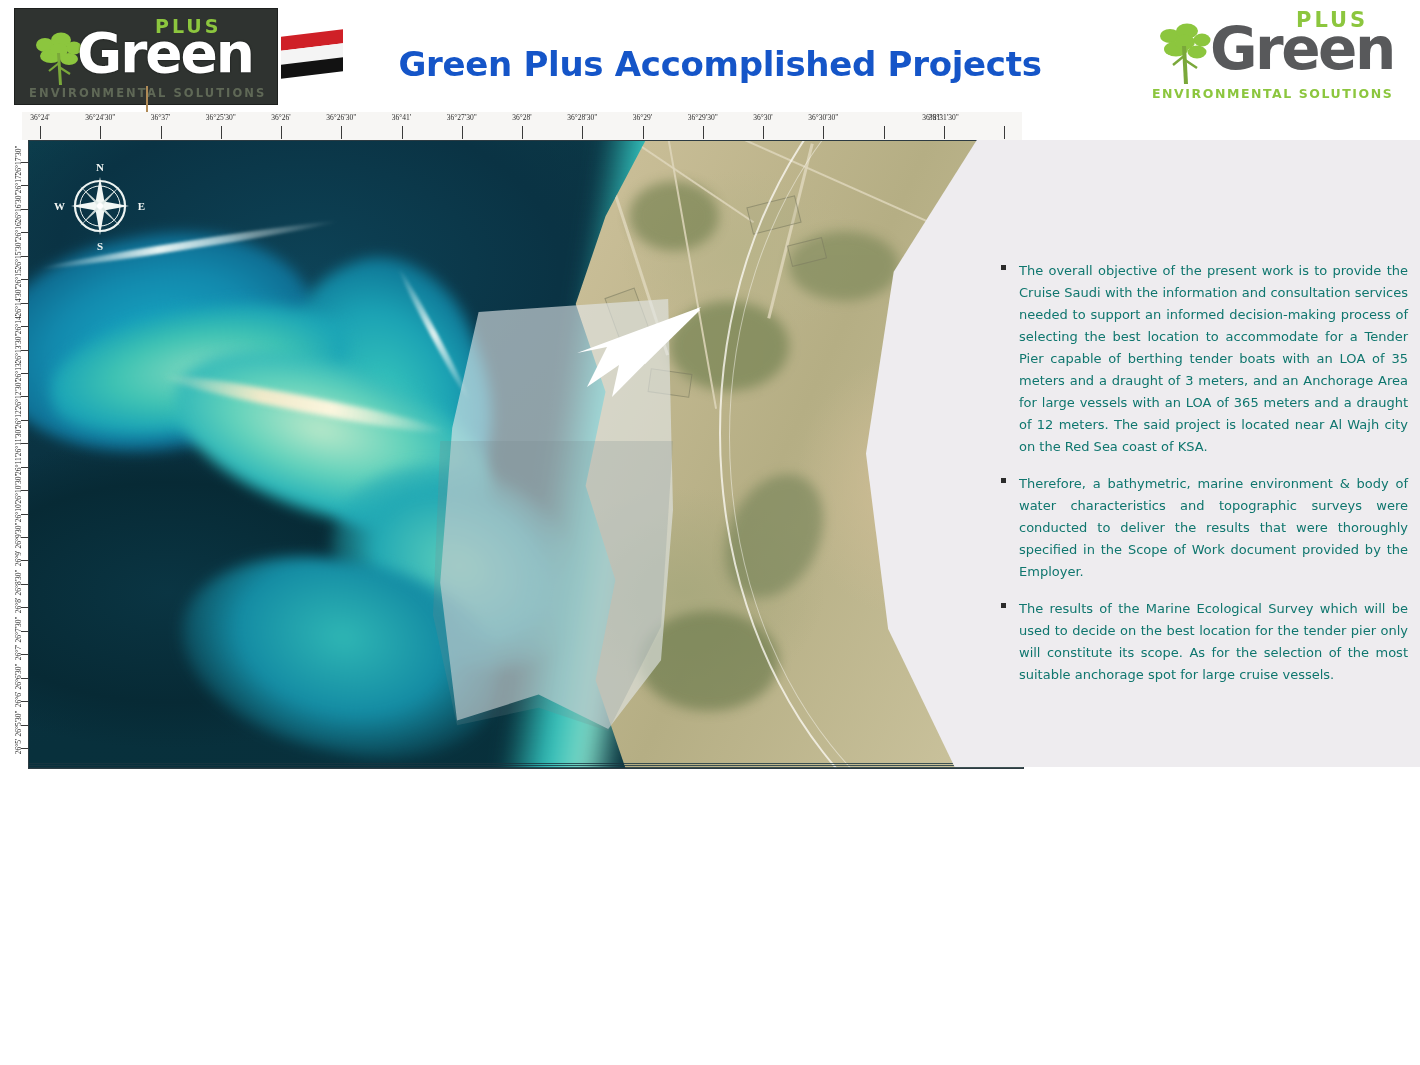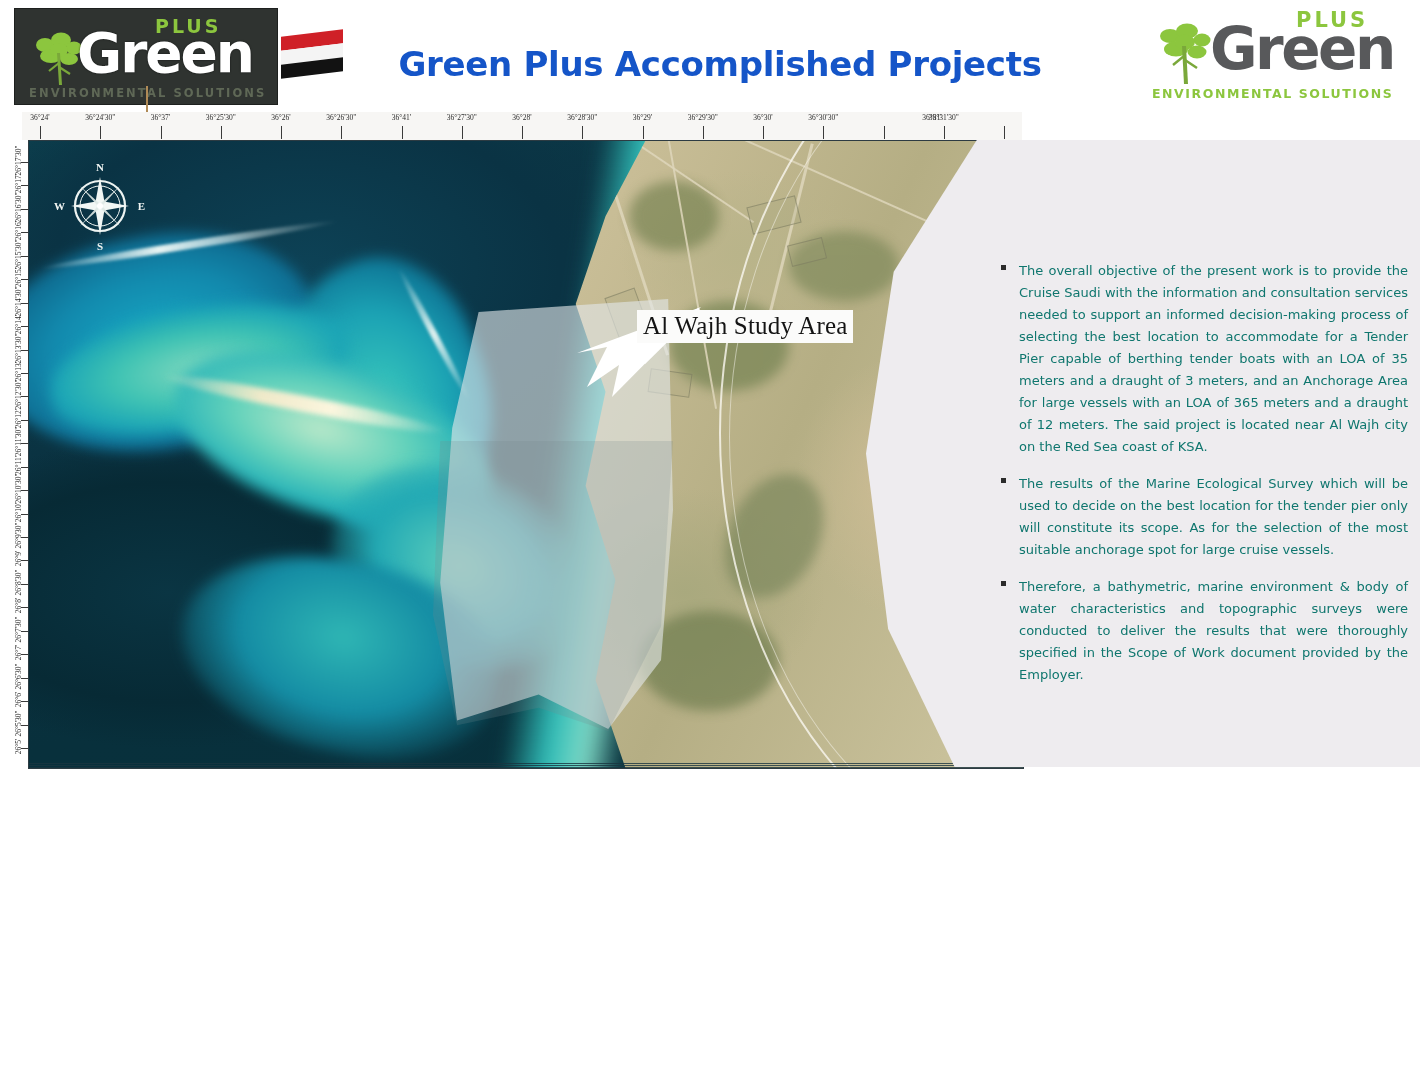--- a/index.html
+++ b/index.html
@@ -495,25 +495,24 @@
           <path d="M63 63 L44 46 L43 43 L46 44 Z"></path>
         </g>
         <circle cx="43" cy="43" r="3" fill="#ffffff"></circle>
       </svg>
       <span class="lbl n">N</span>
       <span class="lbl e">E</span>
       <span class="lbl s">S</span>
       <span class="lbl w">W</span>
     </div>
 
-    <div id="study-label">Al Wajh Study Area</div>
 
     <div id="map-bottom-lines"></div>
   </div>
 
   <div id="info-panel"></div>
   <div id="info-body">
       <p class="para"><span class="bullet"></span><span>The overall objective of the present work is to provide the Cruise Saudi with the information and consultation services needed to support an informed decision-making process of selecting the best location to accommodate for a Tender Pier capable of berthing tender boats with an LOA of 35 meters and a draught of 3 meters, and an Anchorage Area for large vessels with an LOA of 365 meters and a draught of 12 meters. The said project is located near Al Wajh city on the Red Sea coast of KSA.</span></p>
+      <p class="para"><span class="bullet"></span><span>Therefore, a bathymetric, marine environment &amp; body of water characteristics and topographic surveys were conducted to deliver the results that were thoroughly specified in the Scope of Work document provided by the Employer.</span></p>
       <p class="para"><span class="bullet"></span><span>The results of the Marine Ecological Survey which will be used to decide on the best location for the tender pier only will constitute its scope. As for the selection of the most suitable anchorage spot for large cruise vessels.</span></p>
-      <p class="para"><span class="bullet"></span><span>Therefore, a bathymetric, marine environment &amp; body of water characteristics and topographic surveys were conducted to deliver the results that were thoroughly specified in the Scope of Work document provided by the Employer.</span></p>
     </div>
 
 </div>
 
 </body></html>

